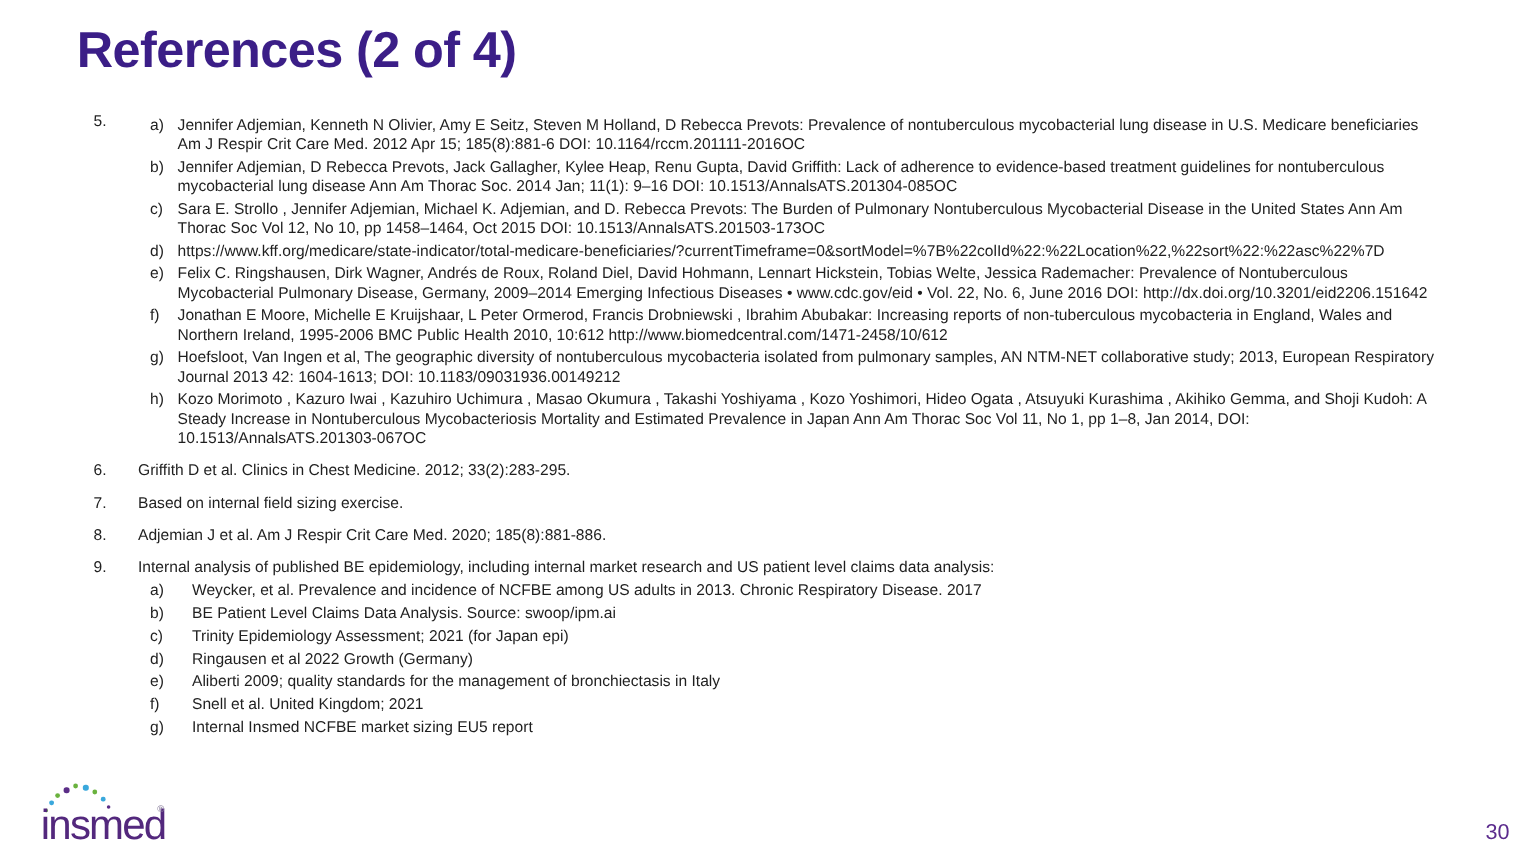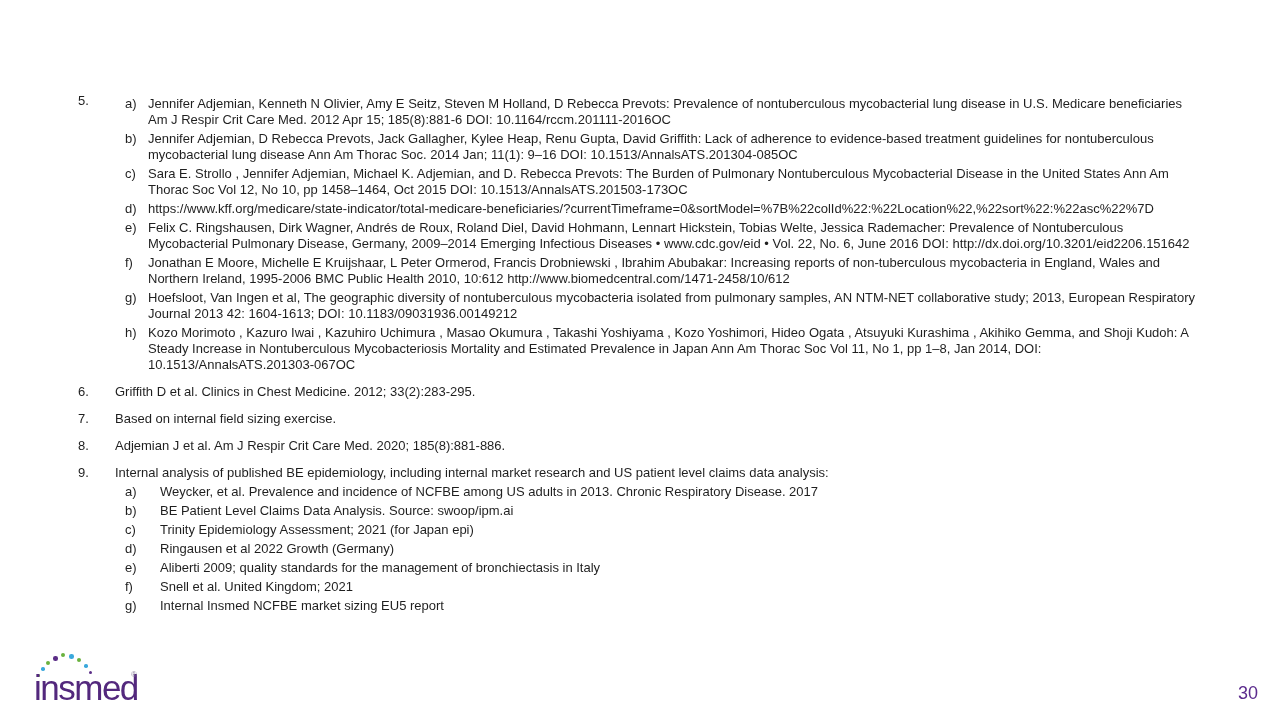--- a/index.html
+++ b/index.html
@@ -48,20 +48,21 @@
   .page-number {
     position:absolute; right:22px; top:683px;
     font-size:18px; color:#5B2B8D;
   }
 </style>
 </head>
 <body>
 
 <div class="slide">
 
+  <h1 class="title">References (2 of 4)</h1>
 
   <div class="refs">
 
     <div class="ref">
       <div class="ref-num">5.</div>
       <div class="ref-body">
         <div class="subs">
           <div class="sub">
             <div class="sub-letter">a)</div>
             <div class="sub-text">Jennifer Adjemian, Kenneth N Olivier, Amy E Seitz, Steven M Holland, D Rebecca Prevots: Prevalence of nontuberculous mycobacterial lung disease in U.S. Medicare beneficiaries Am J Respir Crit Care Med. 2012 Apr 15; 185(8):881-6 DOI: 10.1164/rccm.201111-2016OC</div>

